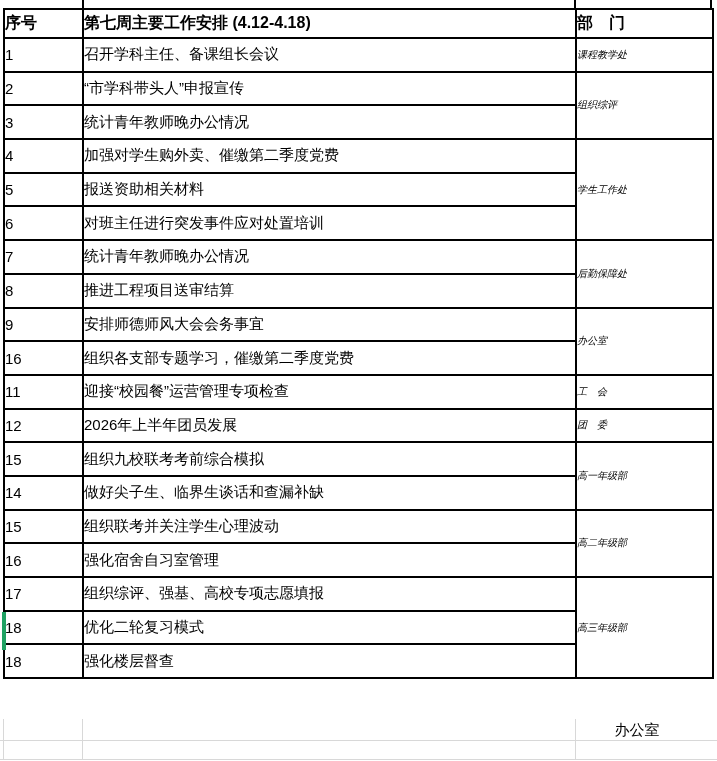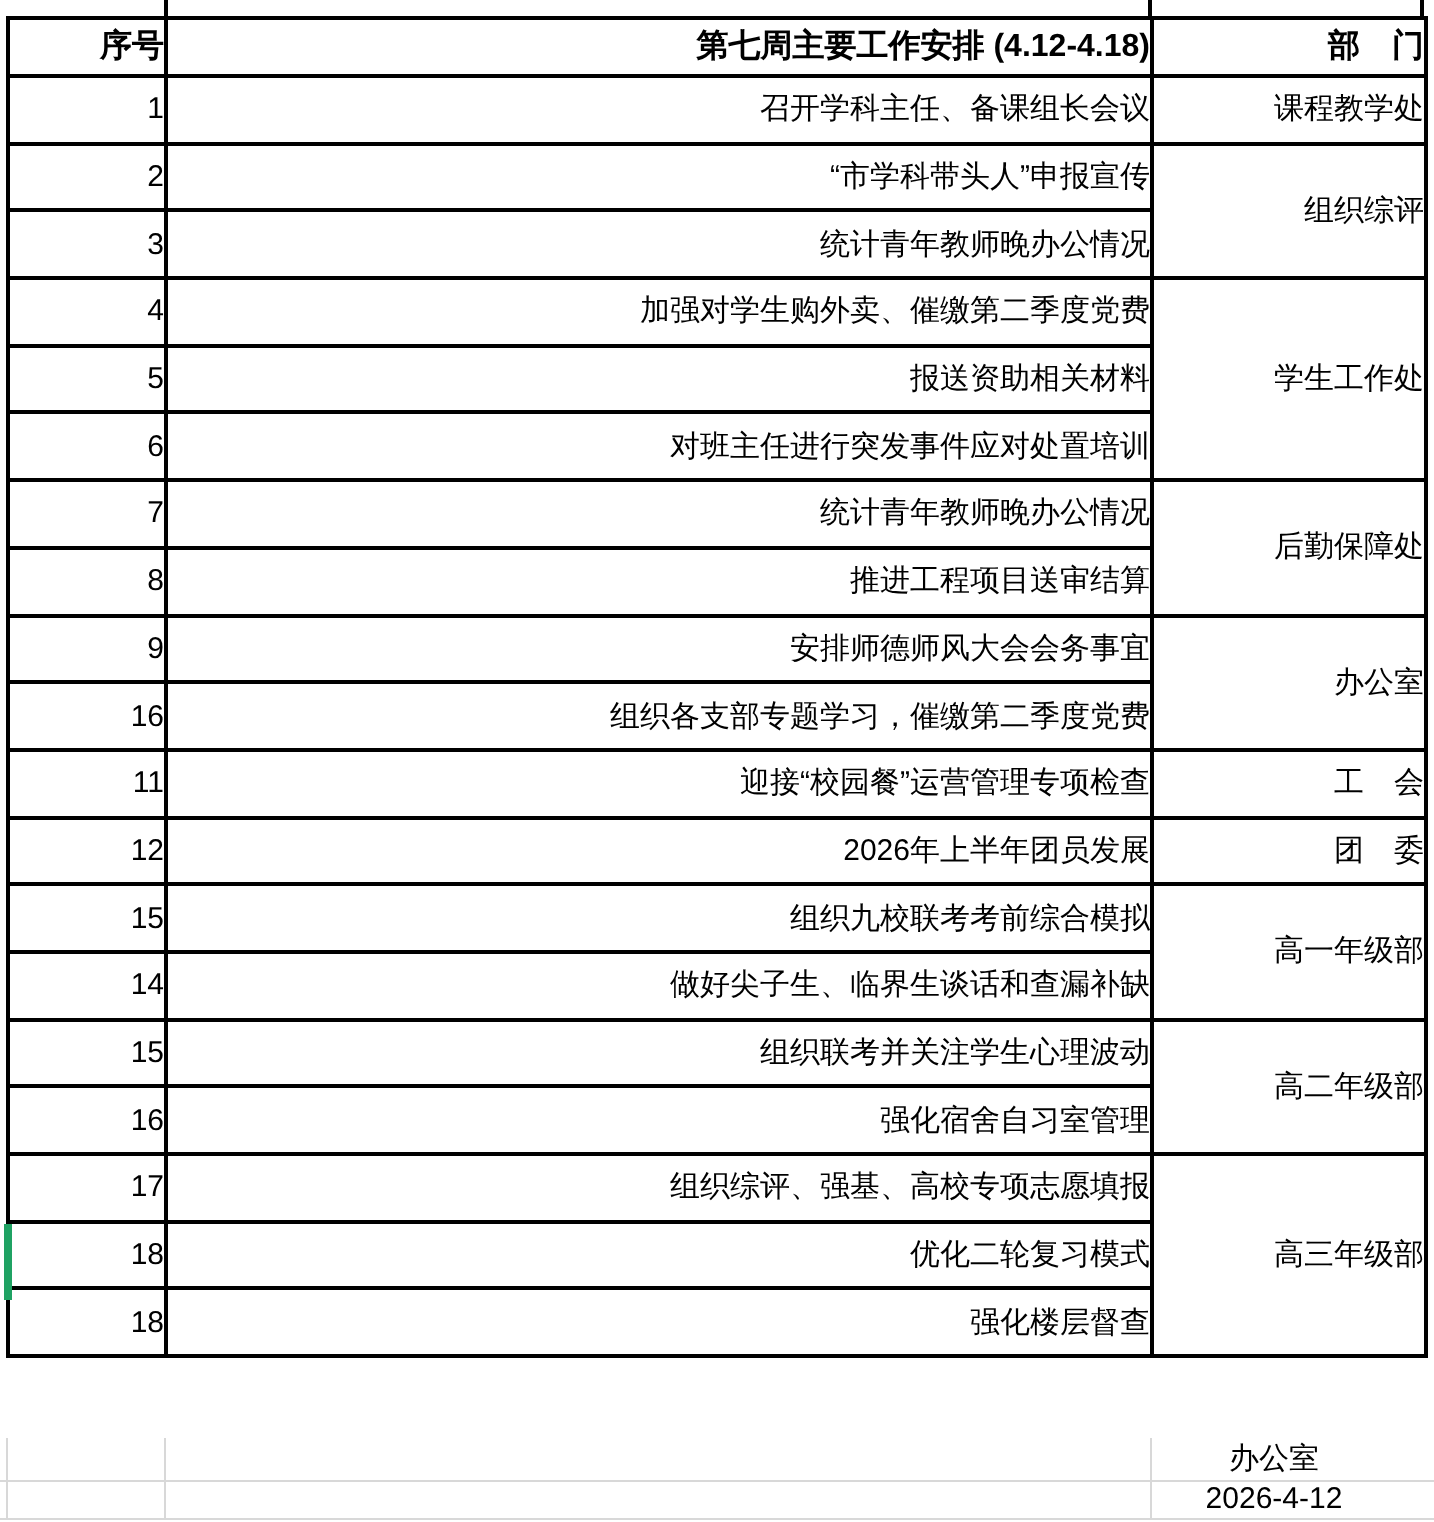--- a/index.html
+++ b/index.html
@@ -28,28 +28,28 @@
     position: absolute; left: 3px; top: 8px;
     border-collapse: collapse; table-layout: fixed;
     width: 709px;
   }
   .sched col.col-no   { width: 79px; }
   .sched col.col-task { width: 493px; }
   .sched col.col-dept { width: 137px; }
 
   .sched th, .sched td {
     border: 2px solid var(--border);
-    text-align: right; vertical-align: middle;
+    text-align: left; vertical-align: middle;
     padding: 0; overflow: hidden; white-space: nowrap;
     font-size: 15px; font-weight: 400; color: var(--ink);
   }
   .sched thead tr { height: 29px; }
   .sched thead th { font-size: 16px; font-weight: 700; }
   .sched tbody tr { height: 33.7px; }
-  .sched td.c-dept { font-size: 15px; }
+  .sched td.c-dept { font-size: 10px; font-style: italic; }
 
   
   .active-ind {
     position: absolute; left: 2px; top: 612px;
     width: 4px; height: 38px;
     background: var(--sel); z-index: 3;
   }
 
   
   .fline-h { position: absolute; left: 0; width: 717px; height: 1px; background: var(--grid); }
@@ -182,15 +182,14 @@
 
   <div class="active-ind"></div>
 
   <div class="fline-h fh1"></div>
   <div class="fline-h fh2"></div>
   <div class="fline-v fv1"></div>
   <div class="fline-v fv2"></div>
   <div class="fline-v fv3"></div>
 
   <div class="f-cell f-org">办公室</div>
-  <div class="f-cell f-date">2026-4-12</div>
 
 </div>
 
 </body></html>

